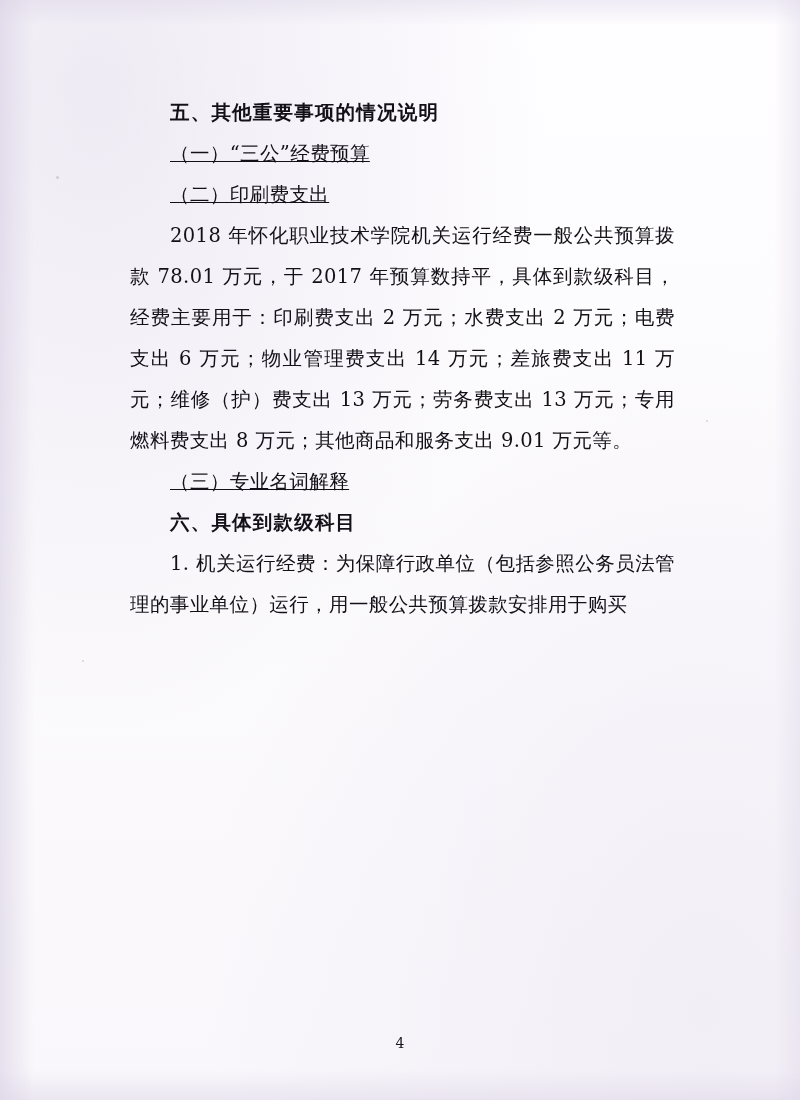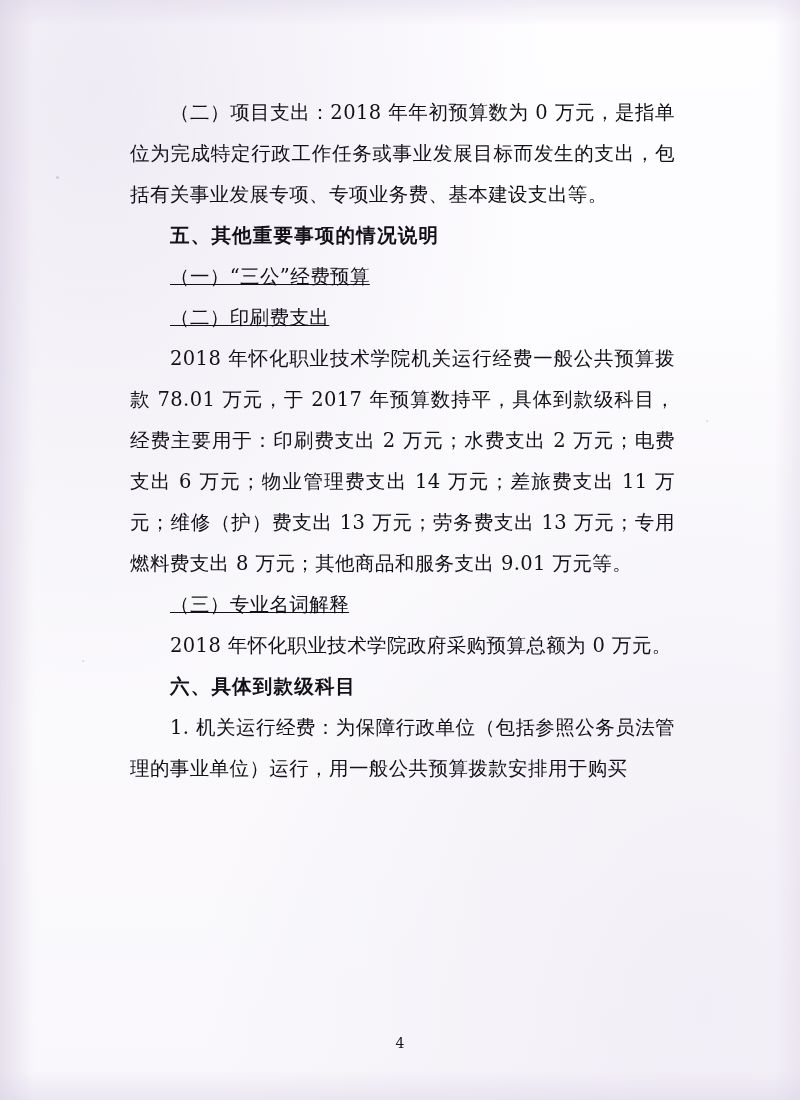--- a/index.html
+++ b/index.html
@@ -106,26 +106,24 @@
   <div class="scan-edge-left"></div>
   <div class="scan-edge-top"></div>
   <div class="scan-edge-right"></div>
   <div class="scan-edge-bottom"></div>
 
   <div class="speck" style="left:56px; top:176px; width:3px; height:3px;"></div>
   <div class="speck" style="left:82px; top:660px; width:2px; height:2px;"></div>
   <div class="speck" style="left:706px; top:420px; width:2px; height:2px;"></div>
 
   <div class="content">
-    <p class="indent">（二）项目支出：2018 年年初预算数为 0 万元，是指单位为完成特定行政工作任务或事业发展目标而发生的支出，包括有关事业发展专项、专项业务费、基本建设支出等。</p>
     <p class="heading">五、其他重要事项的情况说明</p>
     <p class="sub">（一）“三公”经费预算</p>
     <p class="sub">（二）印刷费支出</p>
     <p class="indent">2018 年怀化职业技术学院机关运行经费一般公共预算拨款 78.01 万元，于 2017 年预算数持平，具体到款级科目，经费主要用于：印刷费支出 2 万元；水费支出 2 万元；电费支出 6 万元；物业管理费支出 14 万元；差旅费支出 11 万元；维修（护）费支出 13 万元；劳务费支出 13 万元；专用燃料费支出 8 万元；其他商品和服务支出 9.01 万元等。</p>
     <p class="sub">（三）专业名词解释</p>
-    <p class="indent">2018 年怀化职业技术学院政府采购预算总额为 0 万元。</p>
     <p class="heading">六、具体到款级科目</p>
     <p class="indent">1. 机关运行经费：为保障行政单位（包括参照公务员法管理的事业单位）运行，用一般公共预算拨款安排用于购买</p>
   </div>
 
   <div class="page-number">4</div>
 
 </div>
 
 </body></html>

